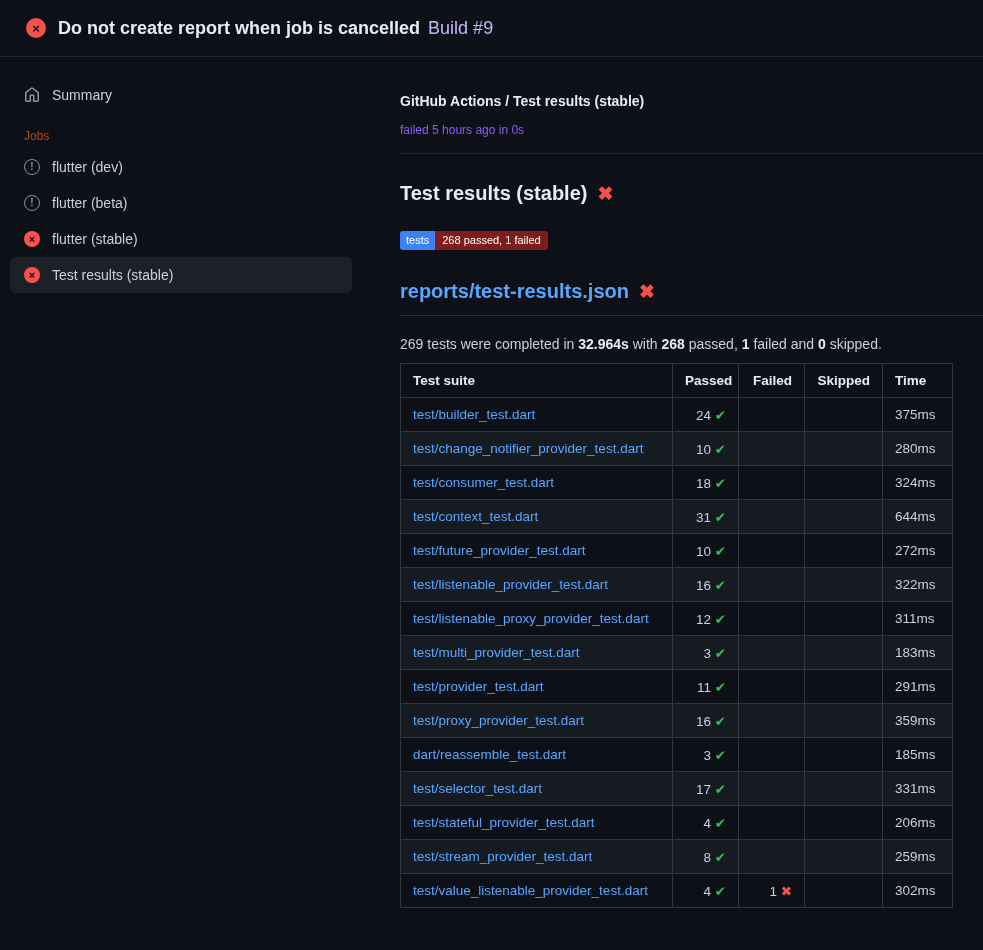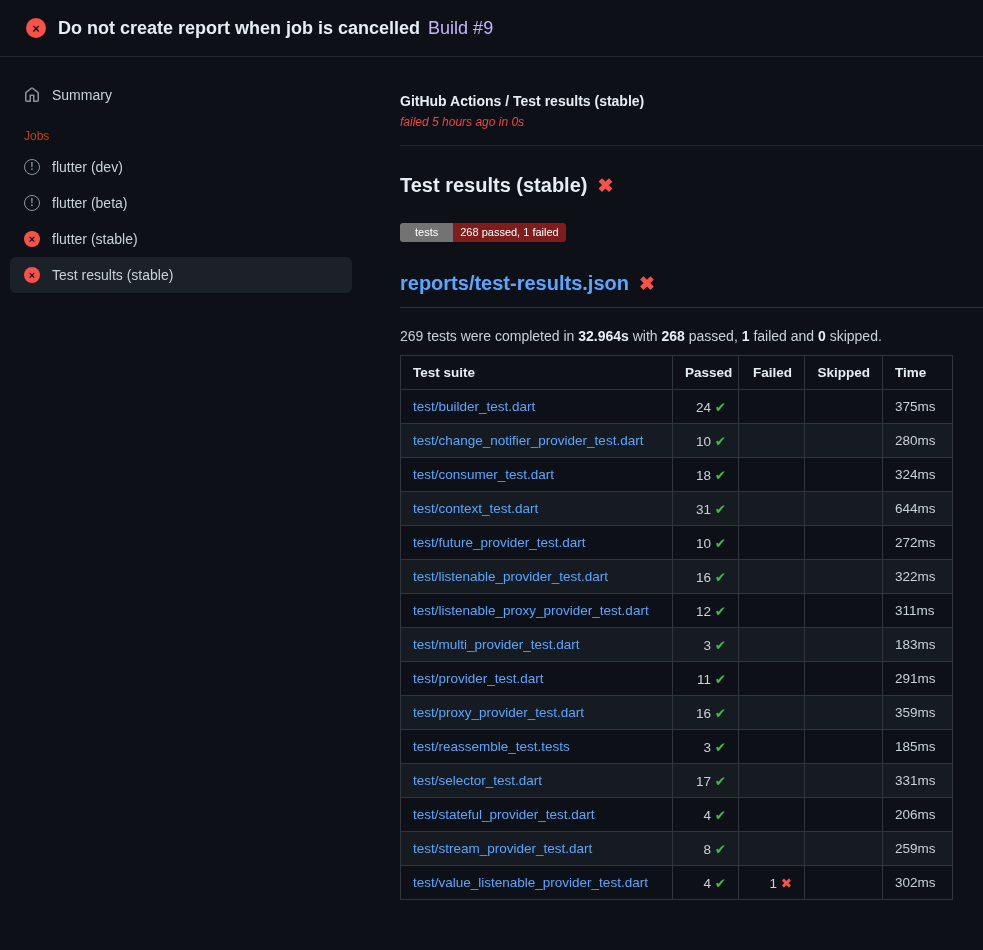--- a/index.html
+++ b/index.html
@@ -49,34 +49,34 @@
   .icon-failed {
     width:16px; height:16px; border-radius:50%; background:#f85149;
     color:#0d1117; font-weight:700; font-size:11px; line-height:1;
     display:flex; align-items:center; justify-content:center; flex:0 0 auto;
   }
   .home-icon { width:16px; height:16px; flex:0 0 auto; display:block; }
 
   
   main { flex:1 1 auto; min-width:0; padding:36px 0 0 0; }
   .breadcrumb { font-weight:700; color:#e6edf3; font-size:14px; }
-  .run-meta { color:#ef4444; font-size:12px; margin-top:6px;font-style:italic; }
+  .run-meta { color:#8b5cf6; font-size:12px; margin-top:14px; }
   .divider { border:0; border-top:1px solid #21262d; margin:16px 0 0 0; }
 
   .section-title {
     margin:28px 0 0 0; font-size:20px; font-weight:700; color:#e6edf3;
     display:flex; align-items:center; gap:10px;
   }
   .cross-mark { color:#f85149; font-weight:700; font-size:19px; }
 
   .badge {
     margin-top:26px; display:inline-flex; font-size:11px; line-height:1;
     border-radius:3px; overflow:hidden; font-weight:400;
   }
-  .badge-label { background:#737373; color:#ffffff; padding:4px 15px; }
+  .badge-label { background:#3b82f6; color:#ffffff; padding:4px 6px; }
   .badge-value { background:#7f1d1d; color:#ffffff; padding:4px 7px; }
 
   .report-title {
     margin:30px 0 0 0; font-size:20px; font-weight:700;
     display:flex; align-items:center; gap:10px;
     padding-bottom:12px; border-bottom:1px solid #2d333b;
   }
   .report-title a { color:#58a6ff; }
 
   .summary-line { margin:20px 0 0 0; font-size:14px; color:#c9d1d9; }
@@ -248,21 +248,21 @@
               <td class="col-time time-cell">291ms</td>
             </tr>
             <tr>
               <td class="col-suite"><a href="#" class="suite-link">test/proxy_provider_test.dart</a></td>
               <td class="col-passed num-cell">16 <span class="check-glyph">✔</span></td>
               <td class="col-failed num-cell"></td>
               <td class="col-skipped num-cell"></td>
               <td class="col-time time-cell">359ms</td>
             </tr>
             <tr>
-              <td class="col-suite"><a href="#" class="suite-link">test/reassemble_test.tests</a></td>
+              <td class="col-suite"><a href="#" class="suite-link">dart/reassemble_test.dart</a></td>
               <td class="col-passed num-cell">3 <span class="check-glyph">✔</span></td>
               <td class="col-failed num-cell"></td>
               <td class="col-skipped num-cell"></td>
               <td class="col-time time-cell">185ms</td>
             </tr>
             <tr>
               <td class="col-suite"><a href="#" class="suite-link">test/selector_test.dart</a></td>
               <td class="col-passed num-cell">17 <span class="check-glyph">✔</span></td>
               <td class="col-failed num-cell"></td>
               <td class="col-skipped num-cell"></td>

